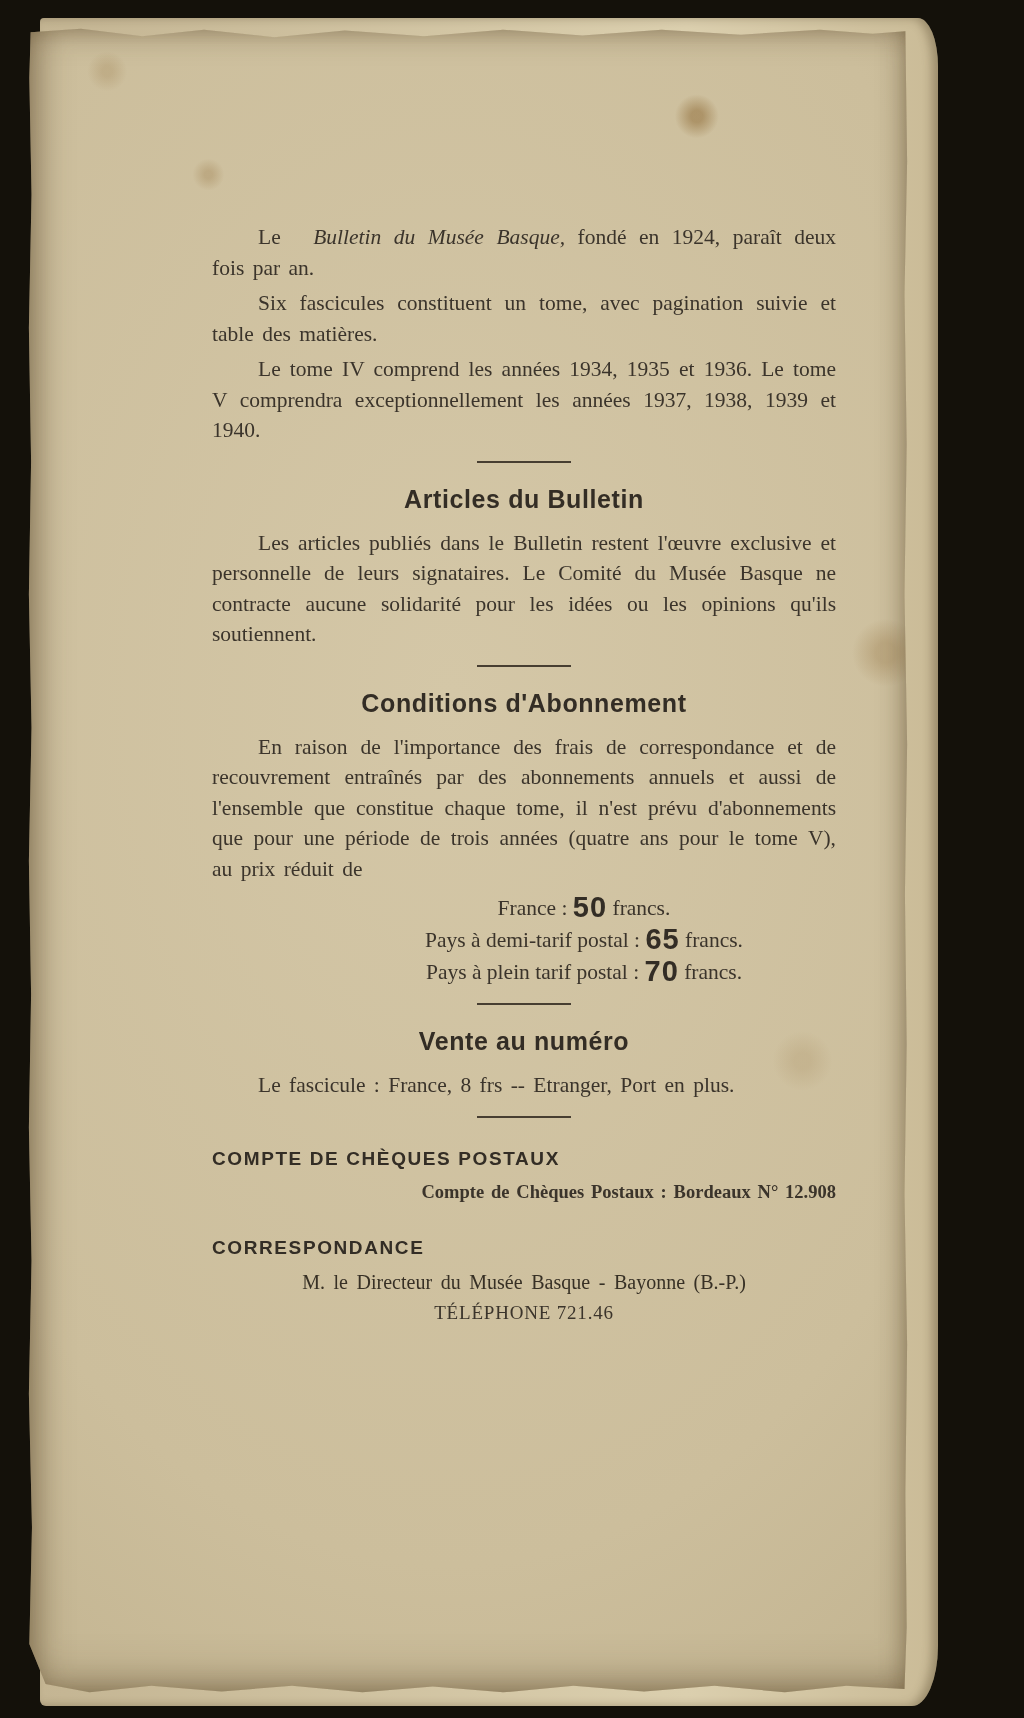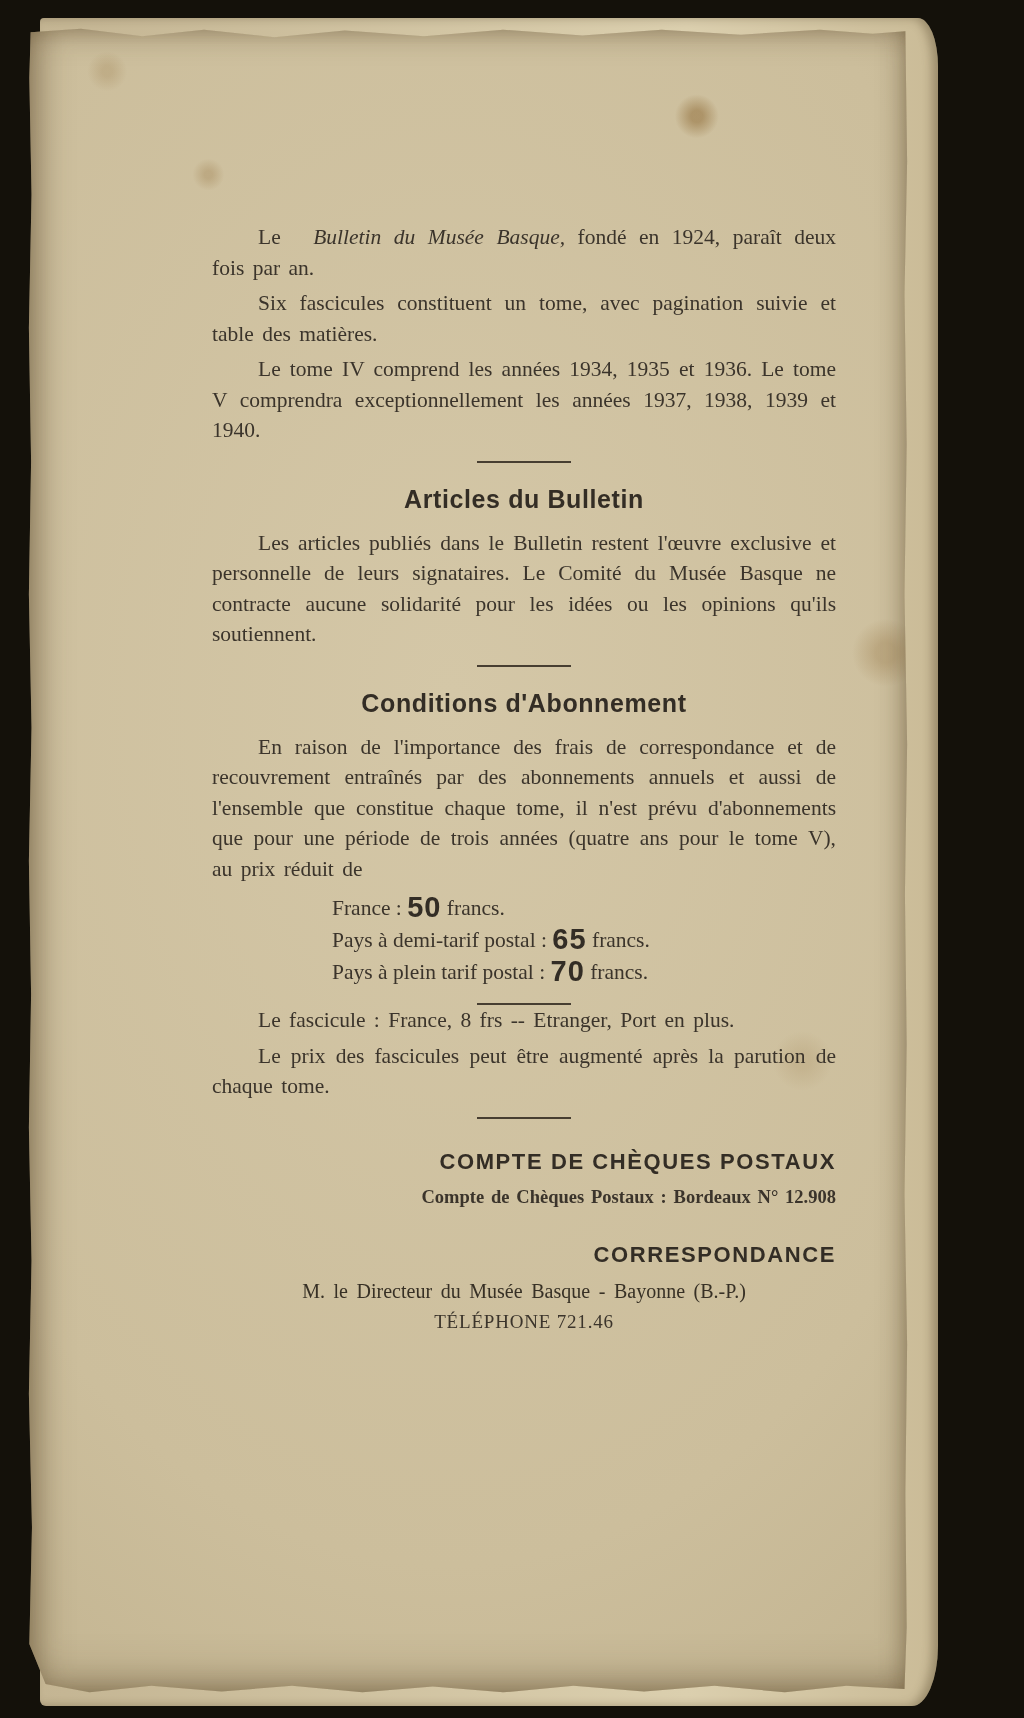--- a/index.html
+++ b/index.html
@@ -54,31 +54,31 @@
   h2 {
     font-family:"Liberation Sans", sans-serif;
     font-weight:bold; font-size:25px; letter-spacing:0.6px;
     text-align:center; color:#332d25;
     margin:22px 0 14px;
   }
   .rule {
     width:94px; height:2px; background:#473e31;
     margin:15px auto 0;
   }
-  .prices { margin:8px 0 2px 120px; }
+  .prices { margin:8px 0 2px 120px;text-align:center; }
   .price-line { font-size:21.5px; line-height:31px; white-space:nowrap; }
   .price-line .big {
     font-family:"Liberation Sans", sans-serif;
     font-weight:bold; font-size:29px; letter-spacing:1px;
     vertical-align:-2px; color:#332d25;
   }
   h3 {
     font-family:"Liberation Sans", sans-serif;
-    font-weight:bold; font-size:22px; letter-spacing:1.6px;
-    text-align:right; color:#332d25;
+    font-weight:bold; font-size:19px; letter-spacing:1.6px;
+    text-align:left; color:#332d25;
     margin:34px 0 12px;
   }
   h3.cheques-title { margin-top:30px; }
   .bold-center {
     text-align:right; font-weight:bold; font-size:18.5px;
     color:#3b342b; word-spacing:0.12em;
   }
   .bold-center.small { font-size:17.5px; }
   .address {
     text-align:center; font-size:20px; margin-top:12px;
@@ -116,22 +116,22 @@
     <p class="body indent">En raison de l'importance des frais de correspondance et de recouvrement entraînés par des abonnements annuels et aussi de l'ensemble que constitue chaque tome, il n'est prévu d'abonnements que pour une période de trois années (quatre ans pour le tome V), au prix réduit de</p>
 
     <div class="prices">
       <div class="price-line"><span>France : </span><span class="big">50</span><span> francs.</span></div>
       <div class="price-line"><span>Pays à demi-tarif postal : </span><span class="big">65</span><span> francs.</span></div>
       <div class="price-line"><span>Pays à plein tarif postal : </span><span class="big">70</span><span> francs.</span></div>
     </div>
 
     <div class="rule"></div>
 
+    <h2>Vente au numéro</h2>
     <p class="body indent"><span>Le fascicule : France, 8 frs -- Etranger, </span><b>Port en plus.</b></p>
-    <p class="body indent">Le prix des fascicules peut être augmenté après la parution de chaque tome.</p>
 
     <div class="rule"></div>
 
     <h3 class="cheques-title">COMPTE DE CHÈQUES POSTAUX</h3>
     <p class="bold-center">Compte de Chèques Postaux : Bordeaux N° 12.908</p>
 
     <h3>CORRESPONDANCE</h3>
     <p class="address">M. le Directeur du Musée Basque - Bayonne (B.-P.)</p>
     <p class="phone">TÉLÉPHONE 721.46</p>
 

